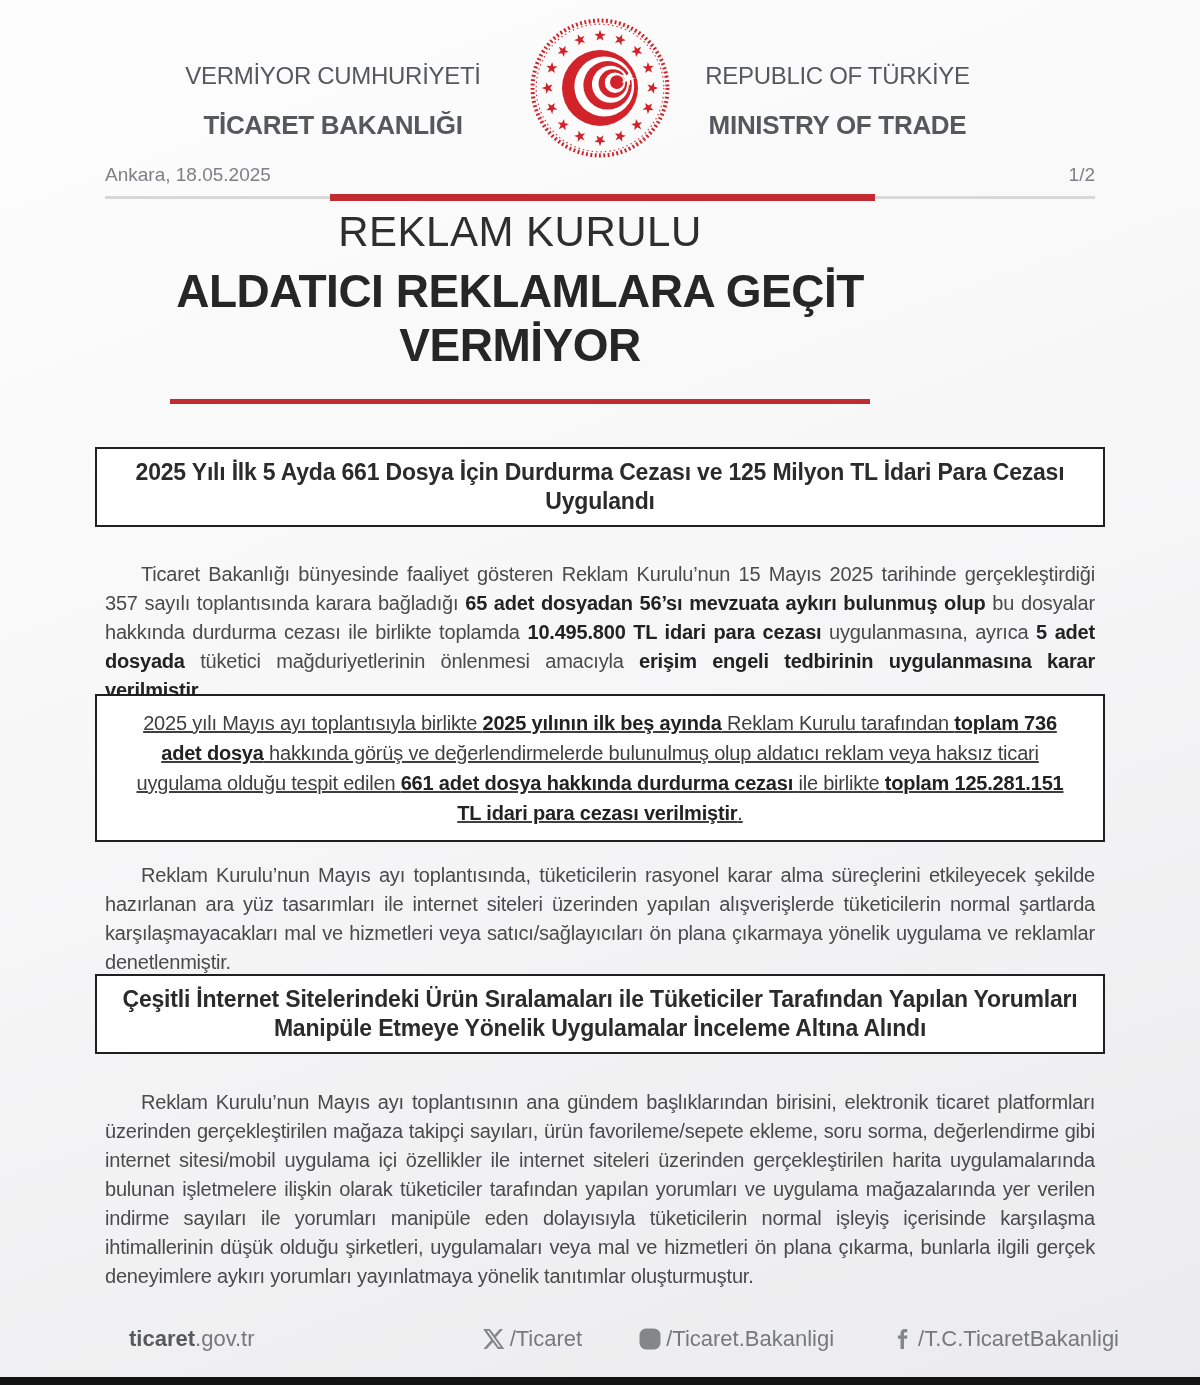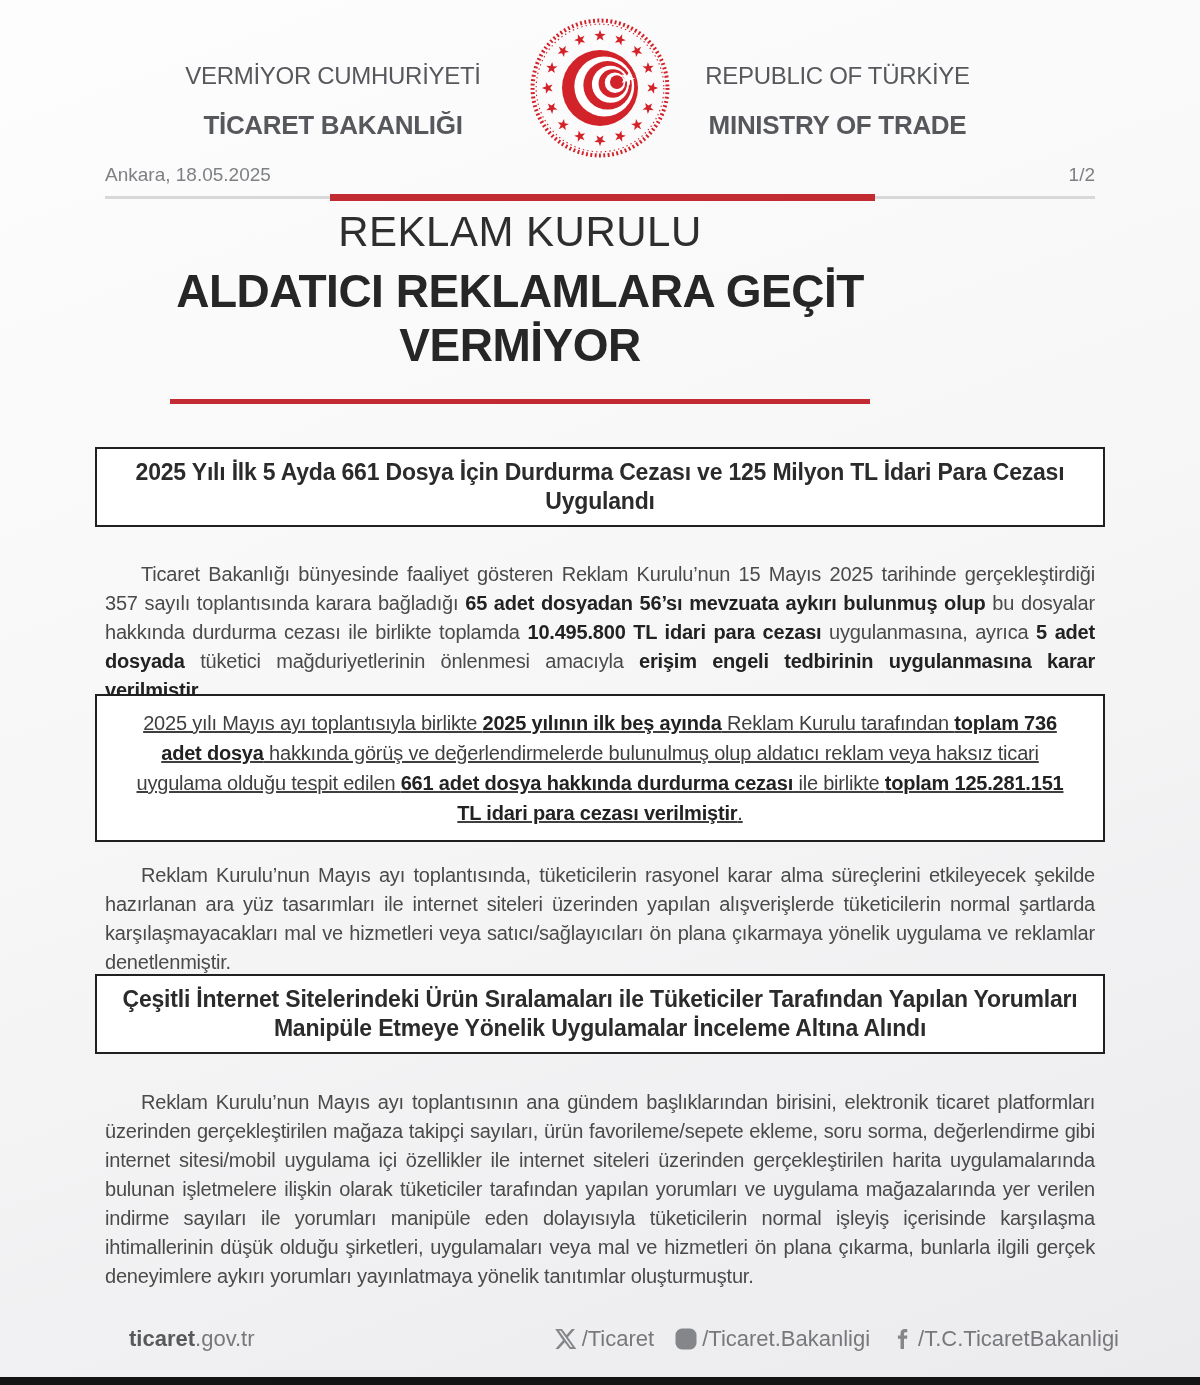--- a/index.html
+++ b/index.html
@@ -33,21 +33,21 @@
   .para{position:absolute;left:105px;width:990px;text-align:justify;font-size:20px;line-height:29px;
         color:#4a4a4b;text-indent:36px;letter-spacing:-0.2px;}
   .para1{top:540px;}
   .para2{top:841px;}
   .para3{top:1068px;}
   .b{font-weight:700;color:#222222;}
   
   .footer{position:absolute;top:1326px;left:105px;width:990px;display:flex;justify-content:space-between;
           align-items:center;color:#77787c;font-size:22px;margin-left:24px;}
   .site .bold{font-weight:700;color:#58595b;}
-  .socials{display:flex;gap:20px;align-items:center;}
+  .socials{display:flex;gap:56px;align-items:center;}
   .social{display:flex;align-items:center;gap:4px;}
   .social svg{width:24px;height:24px;fill:#84868a;}
   .bottom-bar{position:absolute;bottom:0;left:0;width:1200px;height:8px;background:#141414;}
 </style>
 </head>
 <body>
 
 <div class="page">
 
   <div class="h-left">

